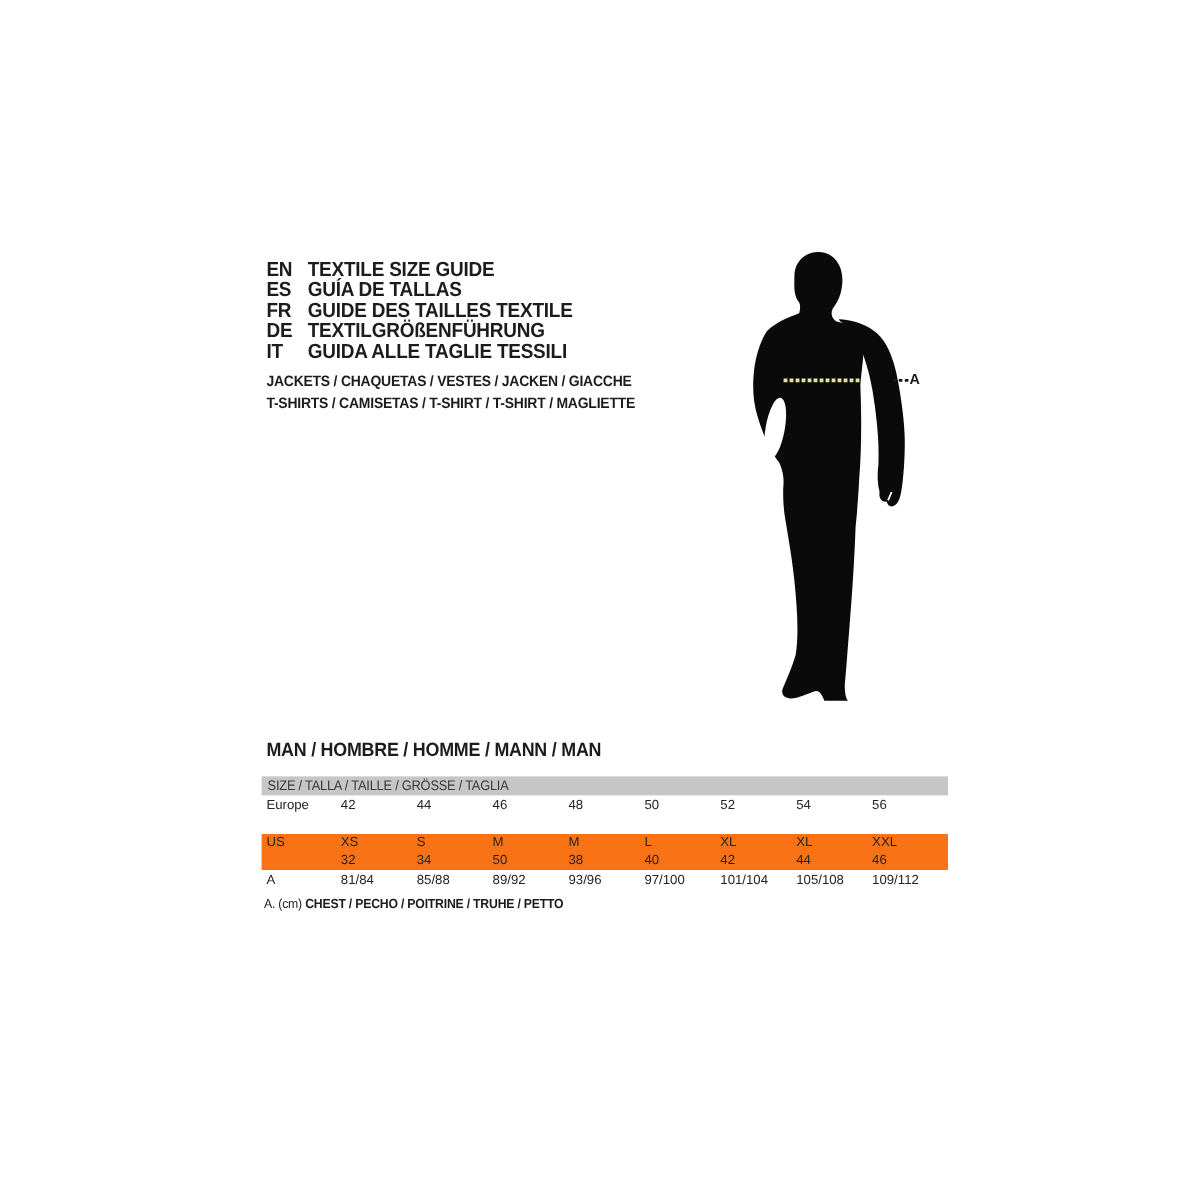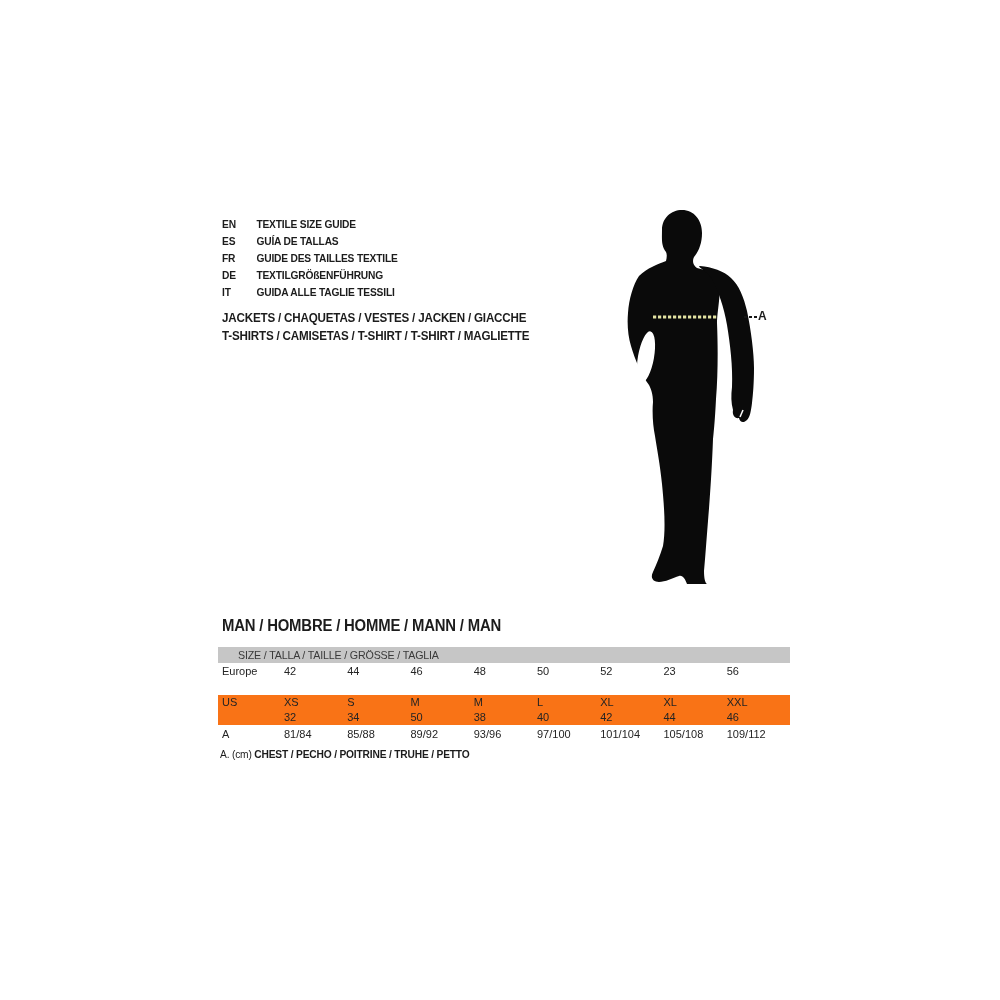--- a/index.html
+++ b/index.html
@@ -6,39 +6,39 @@
   html,body { background:#ffffff; }
   body {
     width:1000px; height:1000px; position:relative; overflow:hidden;
     font-family:"Liberation Sans", sans-serif; color:#1c1c1c;
   }
   .abs { position:absolute; }
   .cond { display:inline-block; transform:scaleX(0.93); transform-origin:0 50%; white-space:nowrap; }
 
   
   .lang-block { left:222px; top:216px; }
-  .lang-row { display:flex; height:17px; line-height:17px; font-size:11px; font-weight:bold; letter-spacing:-0.2px;align-items:center; }
+  .lang-row { display:flex; height:17px; line-height:17px; font-size:17px; font-weight:bold; letter-spacing:-0.2px;align-items:center; }
   .lang-code { width:37px; flex:0 0 37px; }
 
   
   .headline { left:222px; top:309px; font-size:12.5px; font-weight:bold; letter-spacing:-0.2px; }
   .headline div { height:18px; line-height:18px; }
 
   
   .figure-svg { left:620px; top:205px; }
   .measure-label { left:758px; top:309px; font-size:12px; font-weight:600; letter-spacing:-0.2px; }
 
   
   .section-title { left:222px; top:617px; font-size:16px; font-weight:bold; letter-spacing:-0.2px; }
 
   
   .size-table { left:218px; top:647px; width:572px; font-size:11px; color:#242424; }
   .thead {
     height:16px; line-height:16px; background:#c6c6c6; color:#3a3a3a;
-    padding-left:20px; font-size:11.5px; letter-spacing:-0.2px;
+    padding-left:5px; font-size:11.5px; letter-spacing:-0.2px;
   }
   .trow { display:grid; grid-template-columns:66px repeat(8, 1fr); }
   .trow .cell { text-align:left; }
   .trow .rlabel { text-align:left; padding-left:4px; }
   .row-europe { height:32px; line-height:17px; background:#ffffff; }
   .row-us, .row-num { height:15px; line-height:15px; background:#f97316; }
   .row-a { height:18px; line-height:18px; background:#ffffff; }
 
   
   .footnote { left:220px; top:748px; font-size:11px; letter-spacing:-0.2px; }
@@ -150,21 +150,21 @@
     <span class="cond">SIZE / TALLA / TAILLE / GRÖSSE / TAGLIA</span>
   </div>
   <div class="trow row-europe">
     <span class="rlabel">Europe</span>
     <span class="cell">42</span>
     <span class="cell">44</span>
     <span class="cell">46</span>
     <span class="cell">48</span>
     <span class="cell">50</span>
     <span class="cell">52</span>
-    <span class="cell">23</span>
+    <span class="cell">54</span>
     <span class="cell">56</span>
   </div>
   <div class="trow row-us">
     <span class="rlabel">US</span>
     <span class="cell">XS</span>
     <span class="cell">S</span>
     <span class="cell">M</span>
     <span class="cell">M</span>
     <span class="cell">L</span>
     <span class="cell">XL</span>

